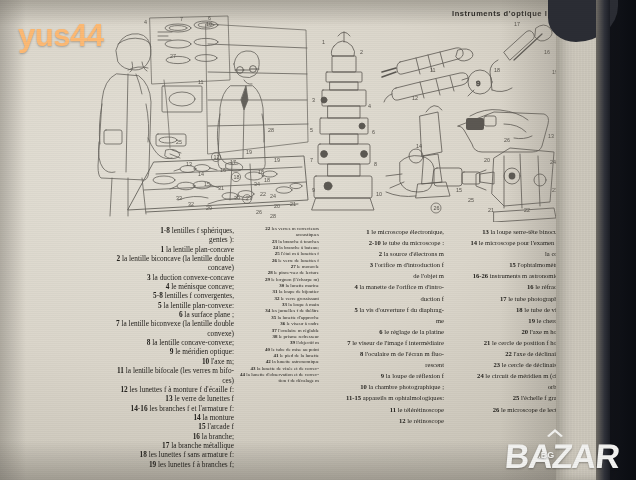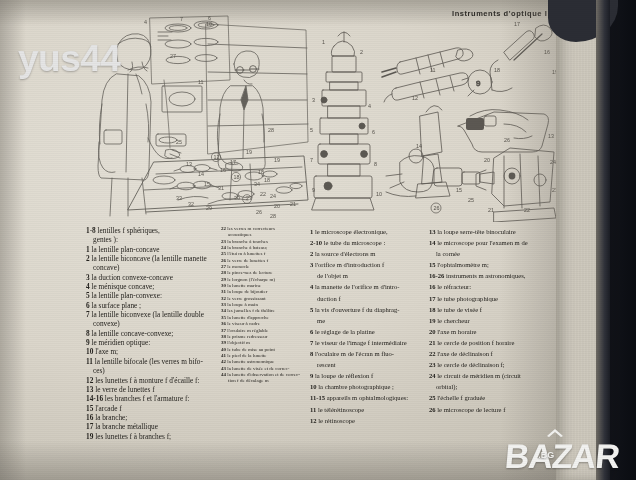--- a/index.html
+++ b/index.html
@@ -48,21 +48,21 @@
     font-weight:bold;font-size:7.5px;letter-spacing:.55px;color:#2e2c28;
     white-space:nowrap;}
 
   
   .illus{position:absolute;}
   .illus svg{display:block;}
   .illus-left{left:58px;top:14px;width:252px;height:205px;opacity:.82;}
   .illus-right{left:308px;top:16px;width:250px;height:206px;opacity:.85;}
 
   
-  .captions{position:absolute;left:86px;top:226px;width:470px;height:250px;}
+  .captions{position:absolute;left:98px;top:226px;width:470px;height:250px;text-align:right;}
   .col{position:absolute;top:0;color:#24221e;}
   .col p{margin:0;}
   .c1{left:0;width:136px;font-size:7.3px;line-height:9.35px;}
   .c2{left:135px;width:86px;font-size:5.0px;line-height:6.35px;}
   .c3{left:224px;width:122px;font-size:6.6px;line-height:11.1px;}
   .c4{left:343px;width:128px;font-size:6.6px;line-height:11.1px;}
   .col .num{font-weight:bold;}
   .ind{padding-left:7px;display:block;}
 
   
@@ -71,22 +71,22 @@
   .c3,.c4{filter:blur(.1px);}
 
   
   .gutter-shade{position:absolute;left:500px;top:0;width:70px;height:480px;
     background:linear-gradient(90deg,rgba(120,115,106,0),rgba(120,115,106,.35));
     pointer-events:none;}
 
   
   .wm-yus{position:absolute;left:18px;top:18px;
     font-family:"Liberation Sans",sans-serif;font-weight:bold;
-    font-size:37px;color:#e5e5e5;letter-spacing:-.5px;
-    text-shadow:0 1px 2px rgba(60,60,60,.35);margin-top:20px;}
+    font-size:31px;color:#fdba74;letter-spacing:-.5px;
+    text-shadow:0 1px 2px rgba(60,60,60,.35);}
   .wm-bazar{position:absolute;left:505px;top:437px;
     font-family:"Liberation Sans",sans-serif;font-weight:bold;
     font-size:34px;color:#f2f2f0;letter-spacing:-1px;
     transform:skewX(-5deg);
     text-shadow:0 1px 2px rgba(0,0,0,.3);}
   .wm-bazar .bg{position:absolute;left:33px;top:13px;font-size:9px;letter-spacing:0;
     color:#f2f2f0;transform:skewX(5deg);}
   .wm-hat{position:absolute;left:545px;top:428px;width:20px;height:16px;}
 
   .noise{position:absolute;inset:0;opacity:.05;pointer-events:none;
@@ -327,39 +327,42 @@
       </svg>
     </div>
 
     <div class="gutter-shade"></div>
 
     <div class="captions">
       <div class="col c1">
           <p><span class="num">1-8 </span><span>lentilles f sphériques,</span></p>
           <p class="ind"><span>gentes ):</span></p>
           <p><span class="num">1 </span><span>la lentille plan-concave</span></p>
-          <p><span class="num">2 </span><span>la lentille biconcave (la lentille manette</span></p>
+          <p><span class="num">2 </span><span>la lentille biconcave (la lentille double</span></p>
           <p class="ind"><span>concave)</span></p>
           <p><span class="num">3 </span><span>la duction convexe-concave</span></p>
           <p><span class="num">4 </span><span>le ménisque concave;</span></p>
+          <p><span class="num">5-8 </span><span>lentilles f convergentes,</span></p>
           <p><span class="num">5 </span><span>la lentille plan-convexe:</span></p>
           <p><span class="num">6 </span><span>la surface plane ;</span></p>
           <p><span class="num">7 </span><span>la lentille biconvexe (la lentille double</span></p>
           <p class="ind"><span>convexe)</span></p>
           <p><span class="num">8 </span><span>la lentille concave-convexe;</span></p>
           <p><span class="num">9 </span><span>le méridien optique:</span></p>
           <p><span class="num">10 </span><span>l'axe m;</span></p>
           <p><span class="num">11 </span><span>la lentille bifocale (les verres m bifo-</span></p>
           <p class="ind"><span>ces)</span></p>
           <p><span class="num">12 </span><span>les lunettes f à monture f d'écaille f:</span></p>
           <p><span class="num">13 </span><span>le verre de lunettes f</span></p>
           <p><span class="num">14-16 </span><span>les branches f et l'armature f:</span></p>
+          <p><span class="num">14 </span><span>la monture</span></p>
           <p><span class="num">15 </span><span>l'arcade f</span></p>
           <p><span class="num">16 </span><span>la branche;</span></p>
           <p><span class="num">17 </span><span>la branche métallique</span></p>
+          <p><span class="num">18 </span><span>les lunettes f sans armature f:</span></p>
           <p><span class="num">19 </span><span>les lunettes f à branches f;</span></p>
         </div>
       <div class="col c2">
           <p><span class="num">22 </span><span>les verres m correcteurs</span></p>
           <p class="ind"><span>acoustiques</span></p>
           <p><span class="num">23 </span><span>la branche à touches</span></p>
           <p><span class="num">24 </span><span>la branche à bateau;</span></p>
           <p><span class="num">25 </span><span>l'étui m à lunettes f</span></p>
           <p><span class="num">26 </span><span>le verre de lunettes f</span></p>
           <p><span class="num">27 </span><span>le monocle</span></p>

